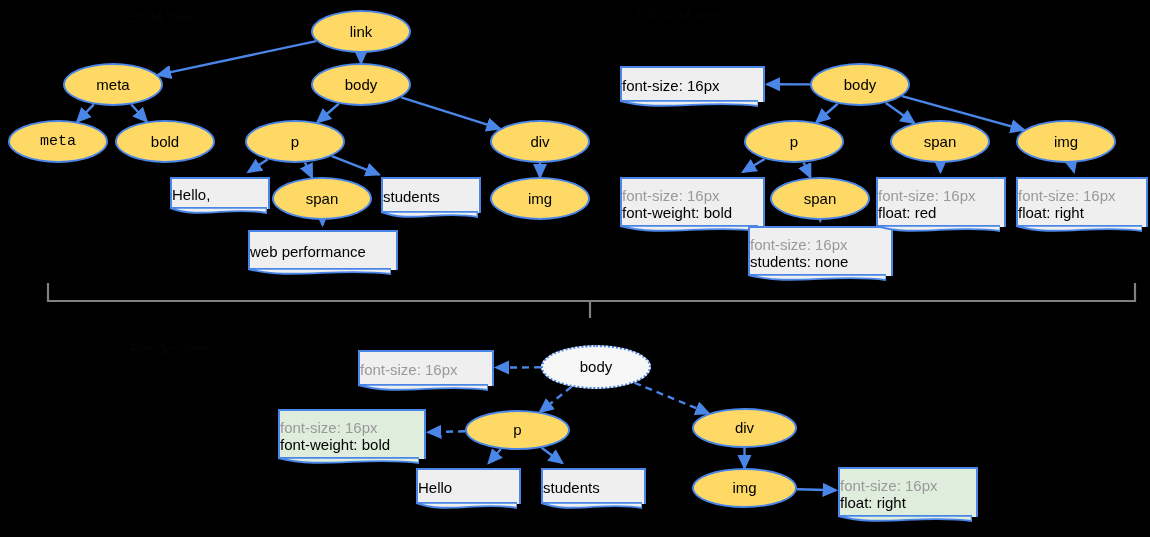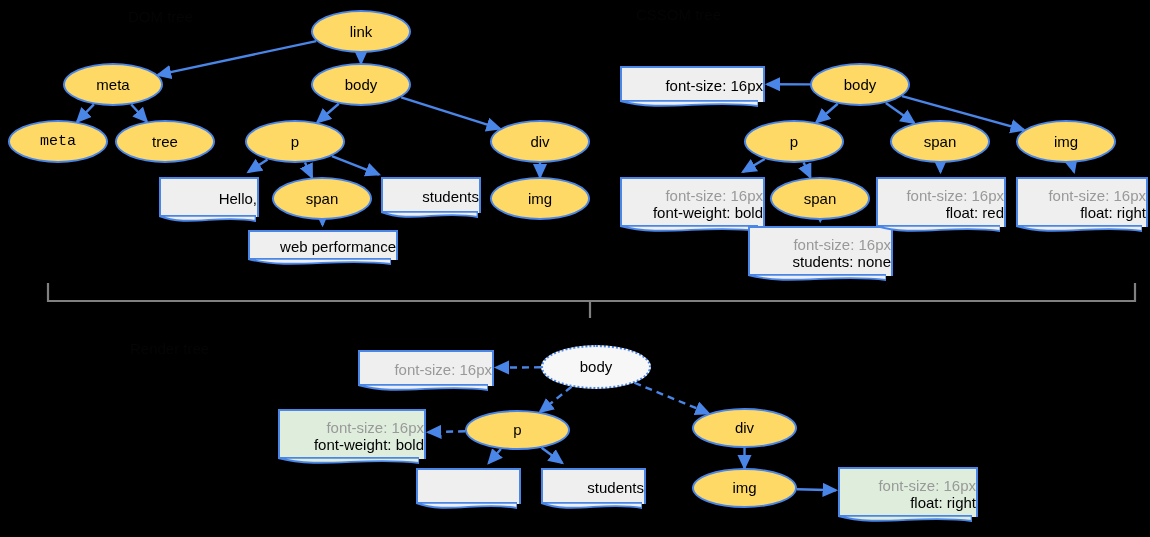--- a/index.html
+++ b/index.html
@@ -41,21 +41,21 @@
     background:#efefef;
     border:2px solid #4a86e8;
     border-bottom:none;
     flex-direction:column;
     padding-top:2px;
   }
   .doc.green{background:#dfeedc;}
   .doc .wave{
     position:absolute;left:-2px;right:-2px;bottom:-11px;height:13px;
   }
-  .doc .lines{display:flex;flex-direction:column;align-items:flex-end;justify-content:center;width:100%;height:100%;}
+  .doc .lines{display:flex;flex-direction:column;align-items:flex-start;justify-content:center;width:100%;height:100%;}
   .muted{color:#999999;}
   .strong{color:#000000;}
 
   .title{
     position:absolute;
     color:#050507;
     font-size:15px;
     z-index:4;
     white-space:nowrap;
   }
@@ -121,29 +121,29 @@
       <div class="node ellipse" style="left: 63px; top: 63px; width: 100px; height: 43px;">
         <span>meta</span>
       </div>
       <div class="node ellipse" style="left: 311px; top: 63px; width: 100px; height: 43px;">
         <span>body</span>
       </div>
       <div class="node ellipse" style="left: 8px; top: 120px; width: 100px; height: 43px; font-family: Liberation Mono, monospace;">
         <span>meta</span>
       </div>
       <div class="node ellipse" style="left: 115px; top: 120px; width: 100px; height: 43px;">
-        <span>tree</span>
+        <span>bold</span>
       </div>
       <div class="node ellipse" style="left: 245px; top: 120px; width: 100px; height: 43px;">
         <span>p</span>
       </div>
       <div class="node ellipse" style="left: 490px; top: 120px; width: 100px; height: 43px;">
         <span>div</span>
       </div>
-      <div class="node doc" style="left: 159px; top: 177px; width: 100px; height: 40px;">
+      <div class="node doc" style="left: 170px; top: 177px; width: 100px; height: 32px;">
         <div class="lines">
           <div class="strong">Hello,</div>
         </div>
         <svg class="wave" viewBox="0 -1 104 14" preserveAspectRatio="none">
           <path d="M0,0 C 31.2,12.35 64.48,-1.95 104,5.46 L 104,0 L 0,0 Z" fill="#efefef" stroke="#4a86e8" stroke-width="2"></path>
         </svg>
       </div>
       <div class="node ellipse" style="left: 272px; top: 177px; width: 100px; height: 43px;">
         <span>span</span>
       </div>
@@ -151,21 +151,21 @@
         <div class="lines">
           <div class="strong">students</div>
         </div>
         <svg class="wave" viewBox="0 -1 104 14" preserveAspectRatio="none">
           <path d="M0,0 C 31.2,12.35 64.48,-1.95 104,5.46 L 104,0 L 0,0 Z" fill="#efefef" stroke="#4a86e8" stroke-width="2"></path>
         </svg>
       </div>
       <div class="node ellipse" style="left: 490px; top: 177px; width: 100px; height: 43px;">
         <span>img</span>
       </div>
-      <div class="node doc" style="left: 248px; top: 230px; width: 150px; height: 30px;">
+      <div class="node doc" style="left: 248px; top: 230px; width: 150px; height: 40px;">
         <div class="lines">
           <div class="strong">web performance</div>
         </div>
         <svg class="wave" viewBox="0 -1 154 14" preserveAspectRatio="none">
           <path d="M0,0 C 46.199999999999996,12.35 95.48,-1.95 154,5.46 L 154,0 L 0,0 Z" fill="#efefef" stroke="#4a86e8" stroke-width="2"></path>
         </svg>
       </div>
       <div class="node ellipse" style="left: 810px; top: 63px; width: 100px; height: 43px;">
         <span>body</span>
       </div>
@@ -228,20 +228,23 @@
       <div class="node ellipse ghost" style="left: 541px; top: 345px; width: 110px; height: 44px;">
         <span>body</span>
       </div>
       <div class="node ellipse" style="left: 465px; top: 410px; width: 105px; height: 40px;">
         <span>p</span>
       </div>
       <div class="node ellipse" style="left: 692px; top: 408px; width: 105px; height: 40px;">
         <span>div</span>
       </div>
       <div class="node doc" style="left: 416px; top: 468px; width: 105px; height: 36px;">
+        <div class="lines">
+          <div class="strong">Hello</div>
+        </div>
         <svg class="wave" viewBox="0 -1 109 14" preserveAspectRatio="none">
           <path d="M0,0 C 32.699999999999996,12.35 67.58,-1.95 109,5.46 L 109,0 L 0,0 Z" fill="#efefef" stroke="#4a86e8" stroke-width="2"></path>
         </svg>
       </div>
       <div class="node doc" style="left: 541px; top: 468px; width: 105px; height: 36px;">
         <div class="lines">
           <div class="strong">students</div>
         </div>
         <svg class="wave" viewBox="0 -1 109 14" preserveAspectRatio="none">
           <path d="M0,0 C 32.699999999999996,12.35 67.58,-1.95 109,5.46 L 109,0 L 0,0 Z" fill="#efefef" stroke="#4a86e8" stroke-width="2"></path>

